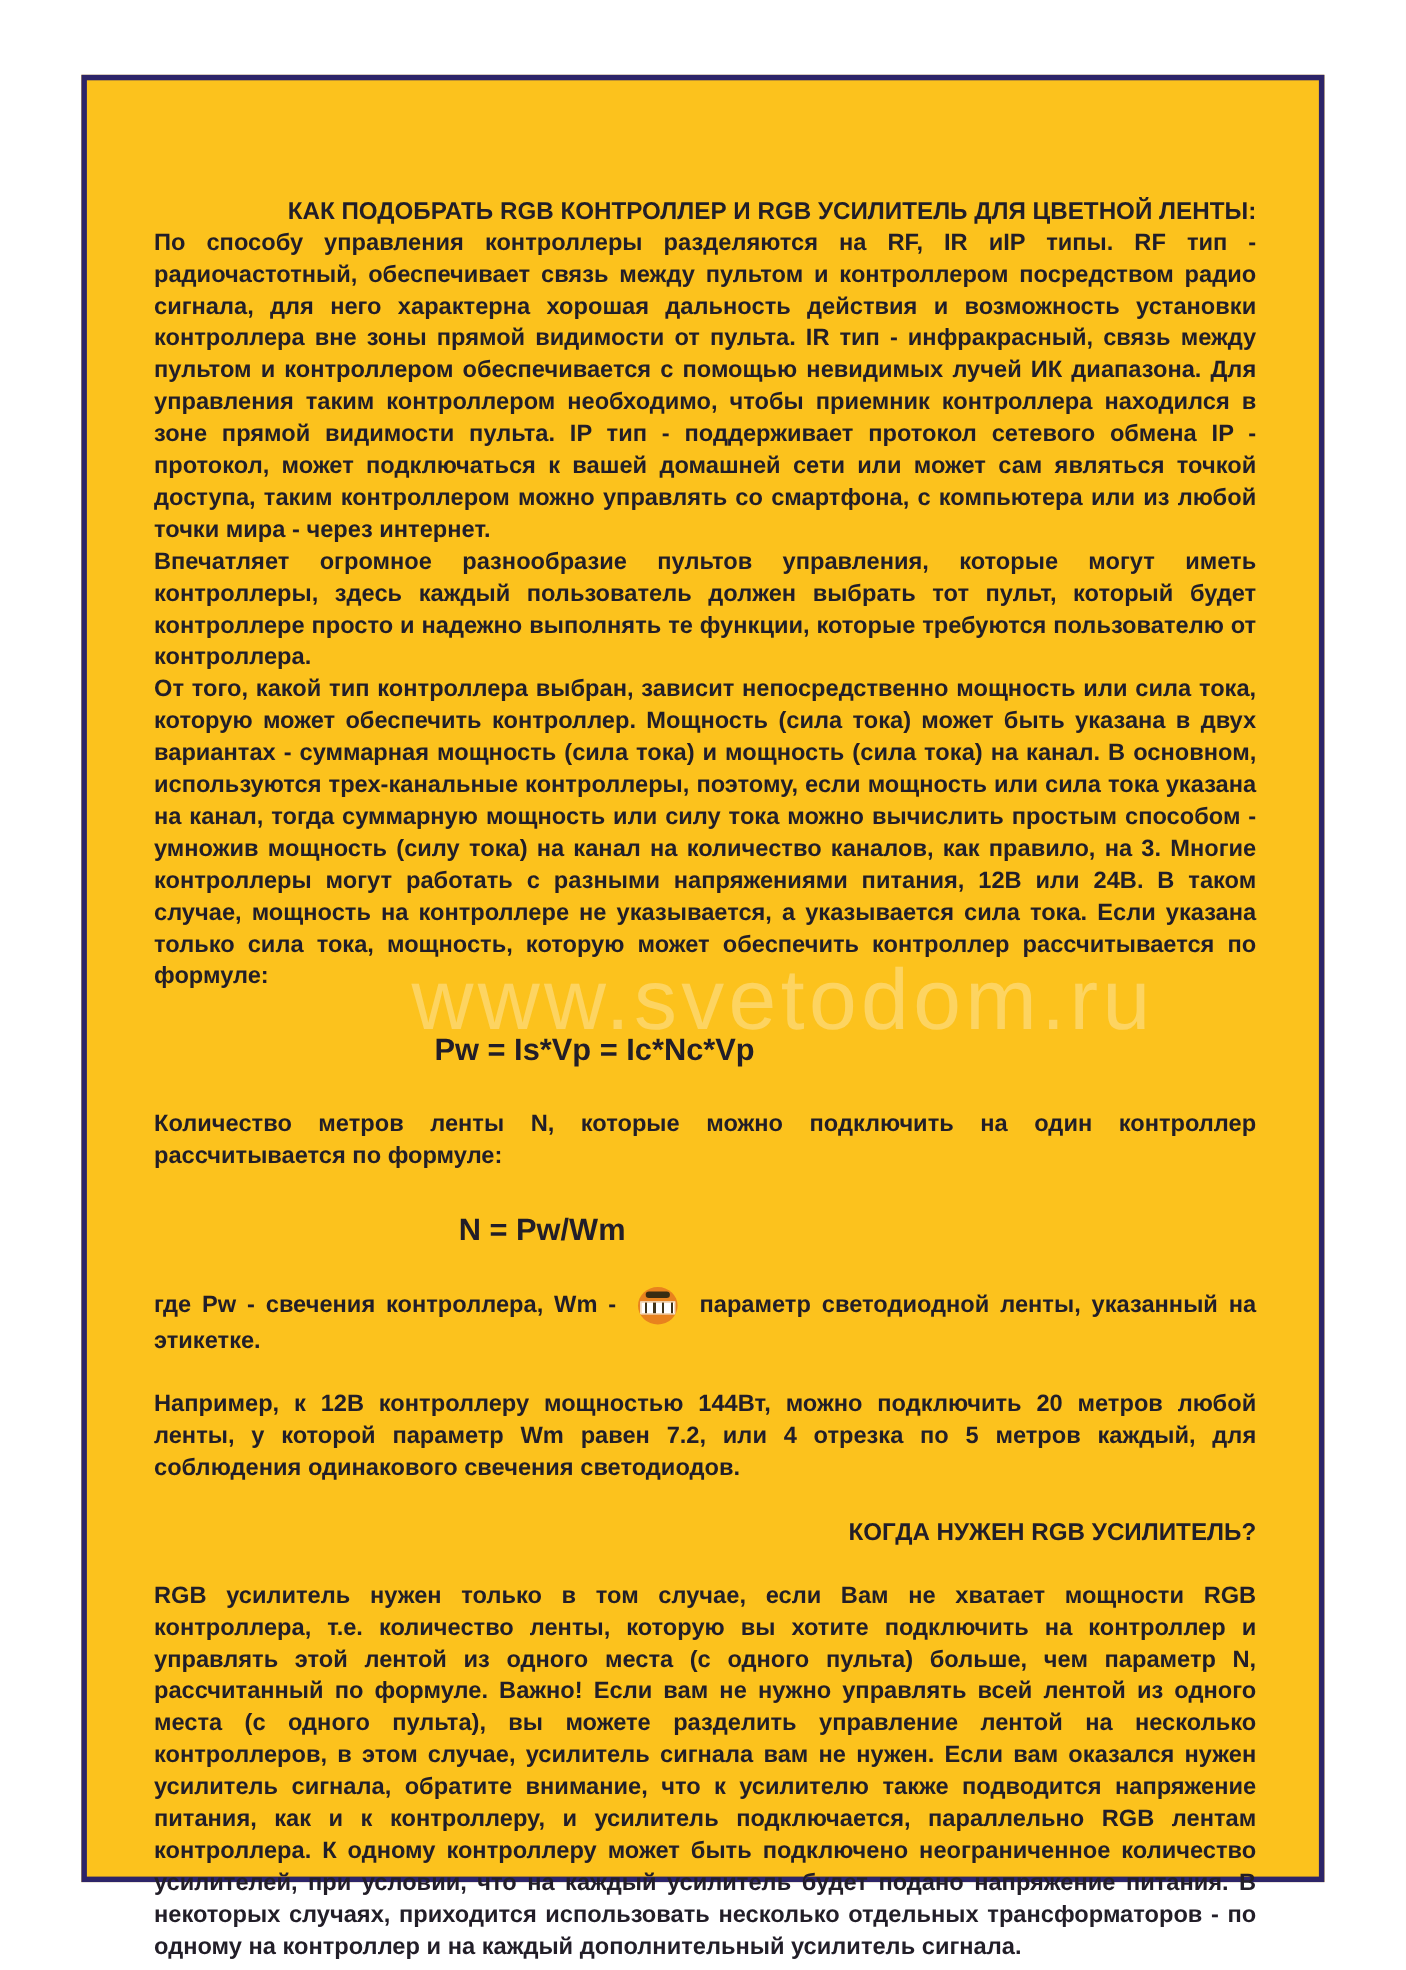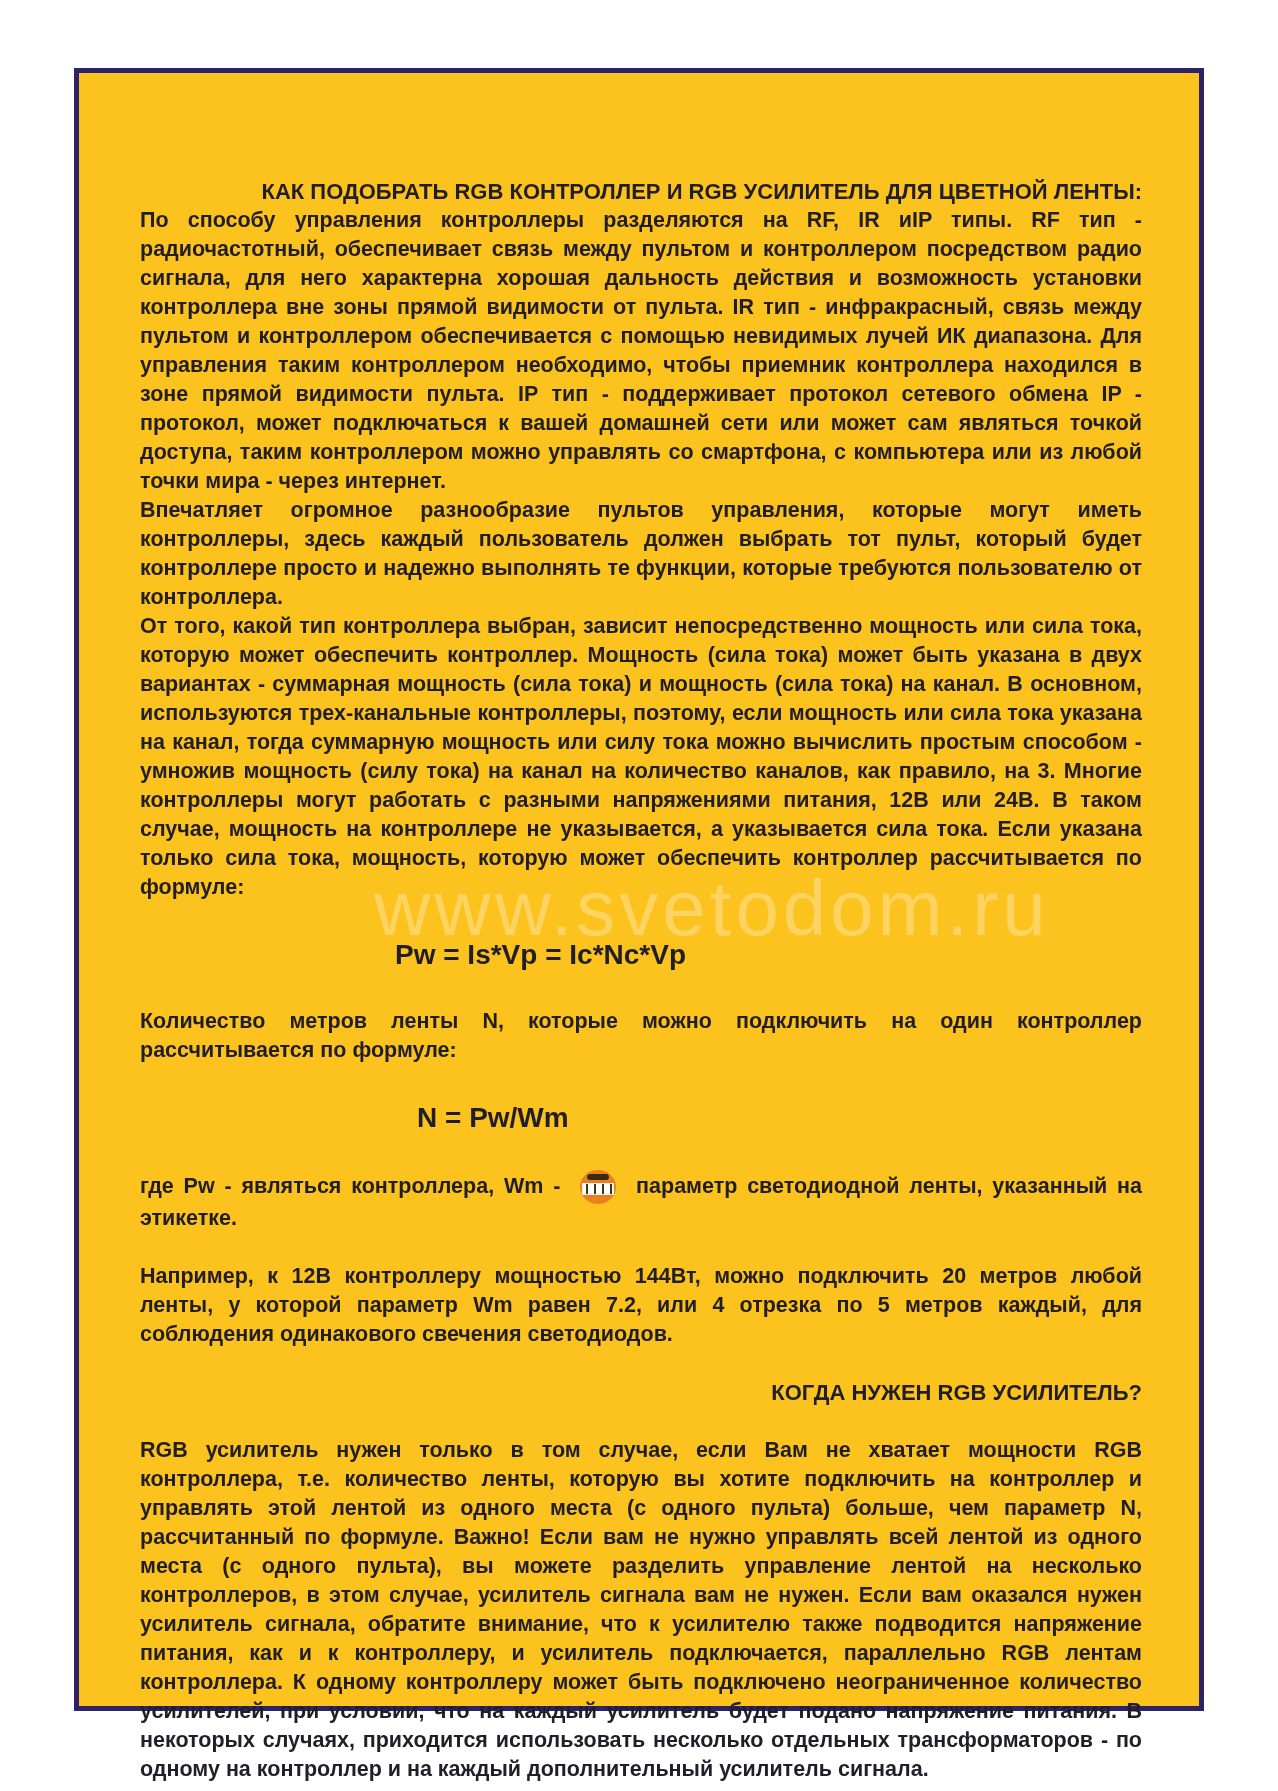--- a/index.html
+++ b/index.html
@@ -120,21 +120,21 @@
       <p>От того, какой тип контроллера выбран, зависит непосредственно мощность или сила тока, которую может обеспечить контроллер. Мощность (сила тока) может быть указана в двух вариантах - суммарная мощность (сила тока) и мощность (сила тока) на канал. В основном, используются трех-канальные контроллеры, поэтому, если мощность или сила тока указана на канал, тогда суммарную мощность или силу тока можно вычислить простым способом - умножив мощность (силу тока) на канал на количество каналов, как правило, на 3. Многие контроллеры могут работать с разными напряжениями питания, 12В или 24В. В таком случае, мощность на контроллере не указывается, а указывается сила тока. Если указана только сила тока, мощность, которую может обеспечить контроллер рассчитывается по формуле:</p>
 
       <div class="formula">Pw = Is*Vp = Ic*Nc*Vp</div>
 
 
       <p class="gap">Количество метров ленты N, которые можно подключить на один контроллер рассчитывается по формуле:</p>
 
       <div class="formula f2">N = Pw/Wm</div>
 
       <p>
-        <span>где Pw - являться контроллера, Wm - </span><span class="logo-icon"><span class="stripe"></span></span><span> параметр светодиодной ленты, указанный на этикетке.</span>
+        <span>где Pw - свечения контроллера, Wm - </span><span class="logo-icon"><span class="stripe"></span></span><span> параметр светодиодной ленты, указанный на этикетке.</span>
       </p>
 
       <p class="gap">Например, к 12В контроллеру мощностью 144Вт, можно подключить 20 метров любой ленты, у которой параметр Wm равен 7.2, или 4 отрезка по 5 метров каждый, для соблюдения одинакового свечения светодиодов.</p>
 
       <h2 class="gap">КОГДА НУЖЕН RGB УСИЛИТЕЛЬ?</h2>
 
       <p class="gap">RGB усилитель нужен только в том случае, если Вам не хватает мощности RGB контроллера, т.е. количество ленты, которую вы хотите подключить на контроллер и управлять этой лентой из одного места (с одного пульта) больше, чем параметр N, рассчитанный по формуле. Важно! Если вам не нужно управлять всей лентой из одного места (с одного пульта), вы можете разделить управление лентой на несколько контроллеров, в этом случае, усилитель сигнала вам не нужен. Если вам оказался нужен усилитель сигнала, обратите внимание, что к усилителю также подводится напряжение питания, как и к контроллеру, и усилитель подключается, параллельно RGB лентам контроллера. К одному контроллеру может быть подключено неограниченное количество усилителей, при условии, что на каждый усилитель будет подано напряжение питания. В некоторых случаях, приходится использовать несколько отдельных трансформаторов - по одному на контроллер и на каждый дополнительный усилитель сигнала.</p>
 
     </div>
   </div>

